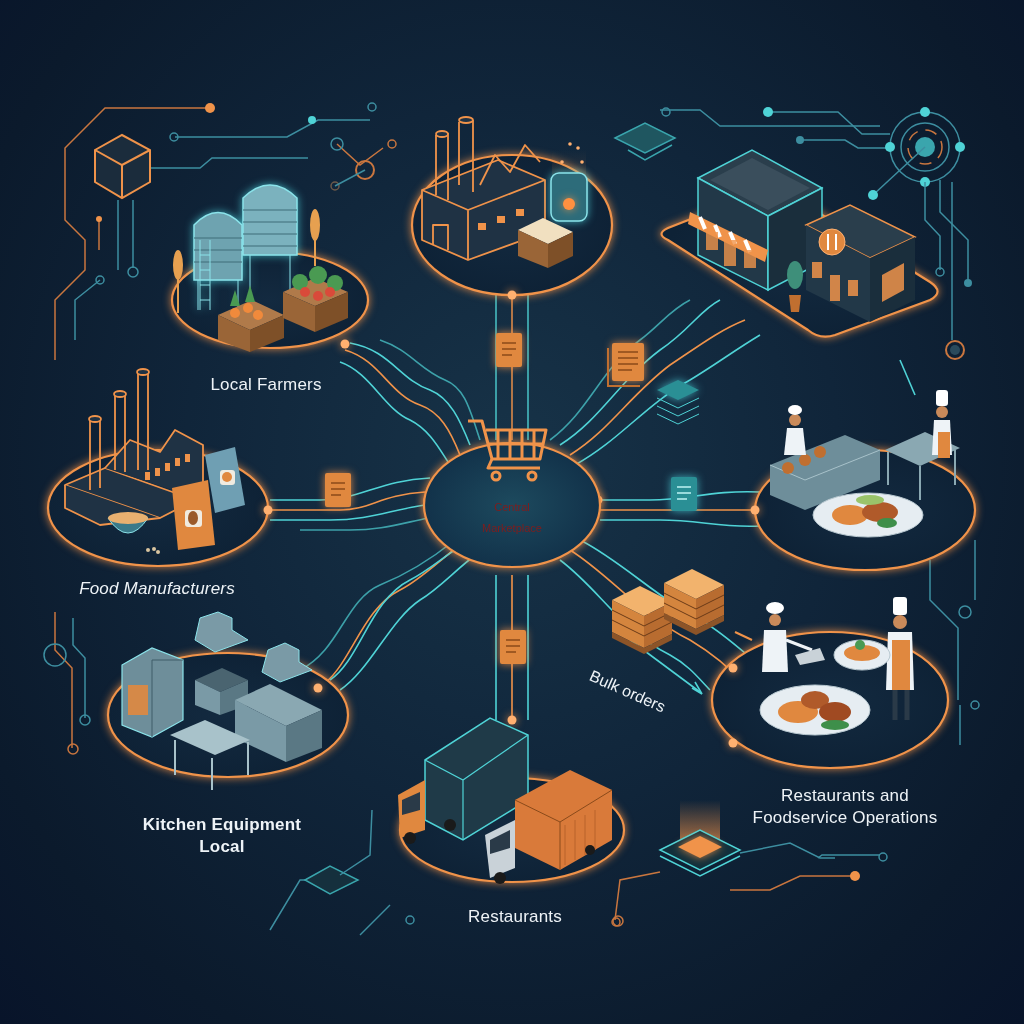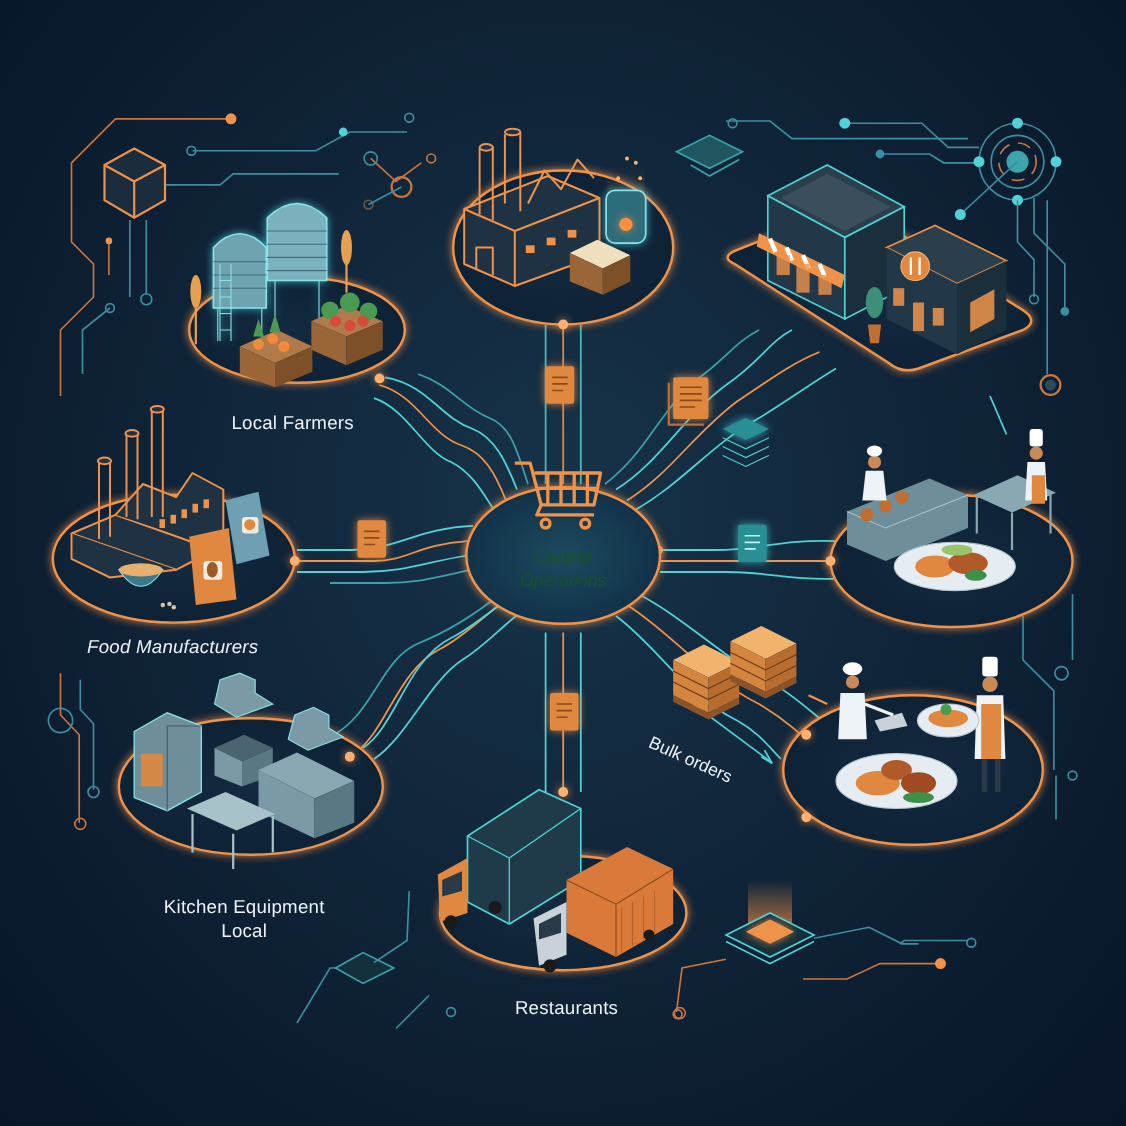--- a/index.html
+++ b/index.html
@@ -9,22 +9,22 @@
     font-family: "Liberation Sans", sans-serif;
     position: relative;
   }
   #stage { position: absolute; left: 0; top: 0; width: 1024px; height: 1024px; }
   .label {
     position: absolute; color: #eef3f7; font-size: 17px; text-align: center;
     line-height: 22px; white-space: nowrap; letter-spacing: 0.2px;
     transform: translateX(-50%);
   }
   .hub-label {
-    position: absolute; color: #14532d; font-size: 16px; text-align: center;
-    line-height: 21px; transform: translateX(-50%); white-space: nowrap; font-style: italic;
+    position: absolute; color: #7f1d1d; font-size: 11px; text-align: center;
+    line-height: 21px; transform: translateX(-50%); white-space: nowrap;
   }
   .rot-label {
     position: absolute; color: #eef3f7; font-size: 16px; white-space: nowrap;
     transform-origin: left top; transform: rotate(24deg);
   }
   .glow-o { filter: drop-shadow(0 0 4px rgba(255,150,70,0.8)); }
   .glow-c { filter: drop-shadow(0 0 4px rgba(80,220,230,0.7)); }
 </style>
 </head>
 <body>
@@ -477,23 +477,27 @@
     <ellipse cx="798" cy="712" rx="20" ry="11" fill="#e0883f"></ellipse>
     <ellipse cx="815" cy="700" rx="14" ry="9" fill="#b05a2a"></ellipse>
     <ellipse cx="835" cy="712" rx="16" ry="10" fill="#a04a22"></ellipse>
     <ellipse cx="835" cy="725" rx="14" ry="5" fill="#3e8f4a"></ellipse>
   </g>
 </svg>
 
 
 <div class="label" style="left:266px; top:374px;">Local Farmers</div>
 <div class="label" style="left:157px; top:578px;font-style:italic;">Food Manufacturers</div>
-<div class="label" style="left:222px; top:814px;">
+<div class="label" style="left:222px; top:814px;font-weight:bold;">
   <div>Kitchen Equipment</div>
   <div>Local</div>
 </div>
 <div class="label" style="left:515px; top:906px;">Restaurants</div>
+<div class="label" style="left:845px; top:785px;">
+  <div>Restaurants and</div>
+  <div>Foodservice Operations</div>
+</div>
 <div class="hub-label" style="left:512px; top:497px;">
   <div>Central</div>
-  <div>Operations</div>
+  <div>Marketplace</div>
 </div>
 <div class="rot-label" style="left:594px; top:667px;">Bulk orders</div>
 </div>
 
 </body></html>

